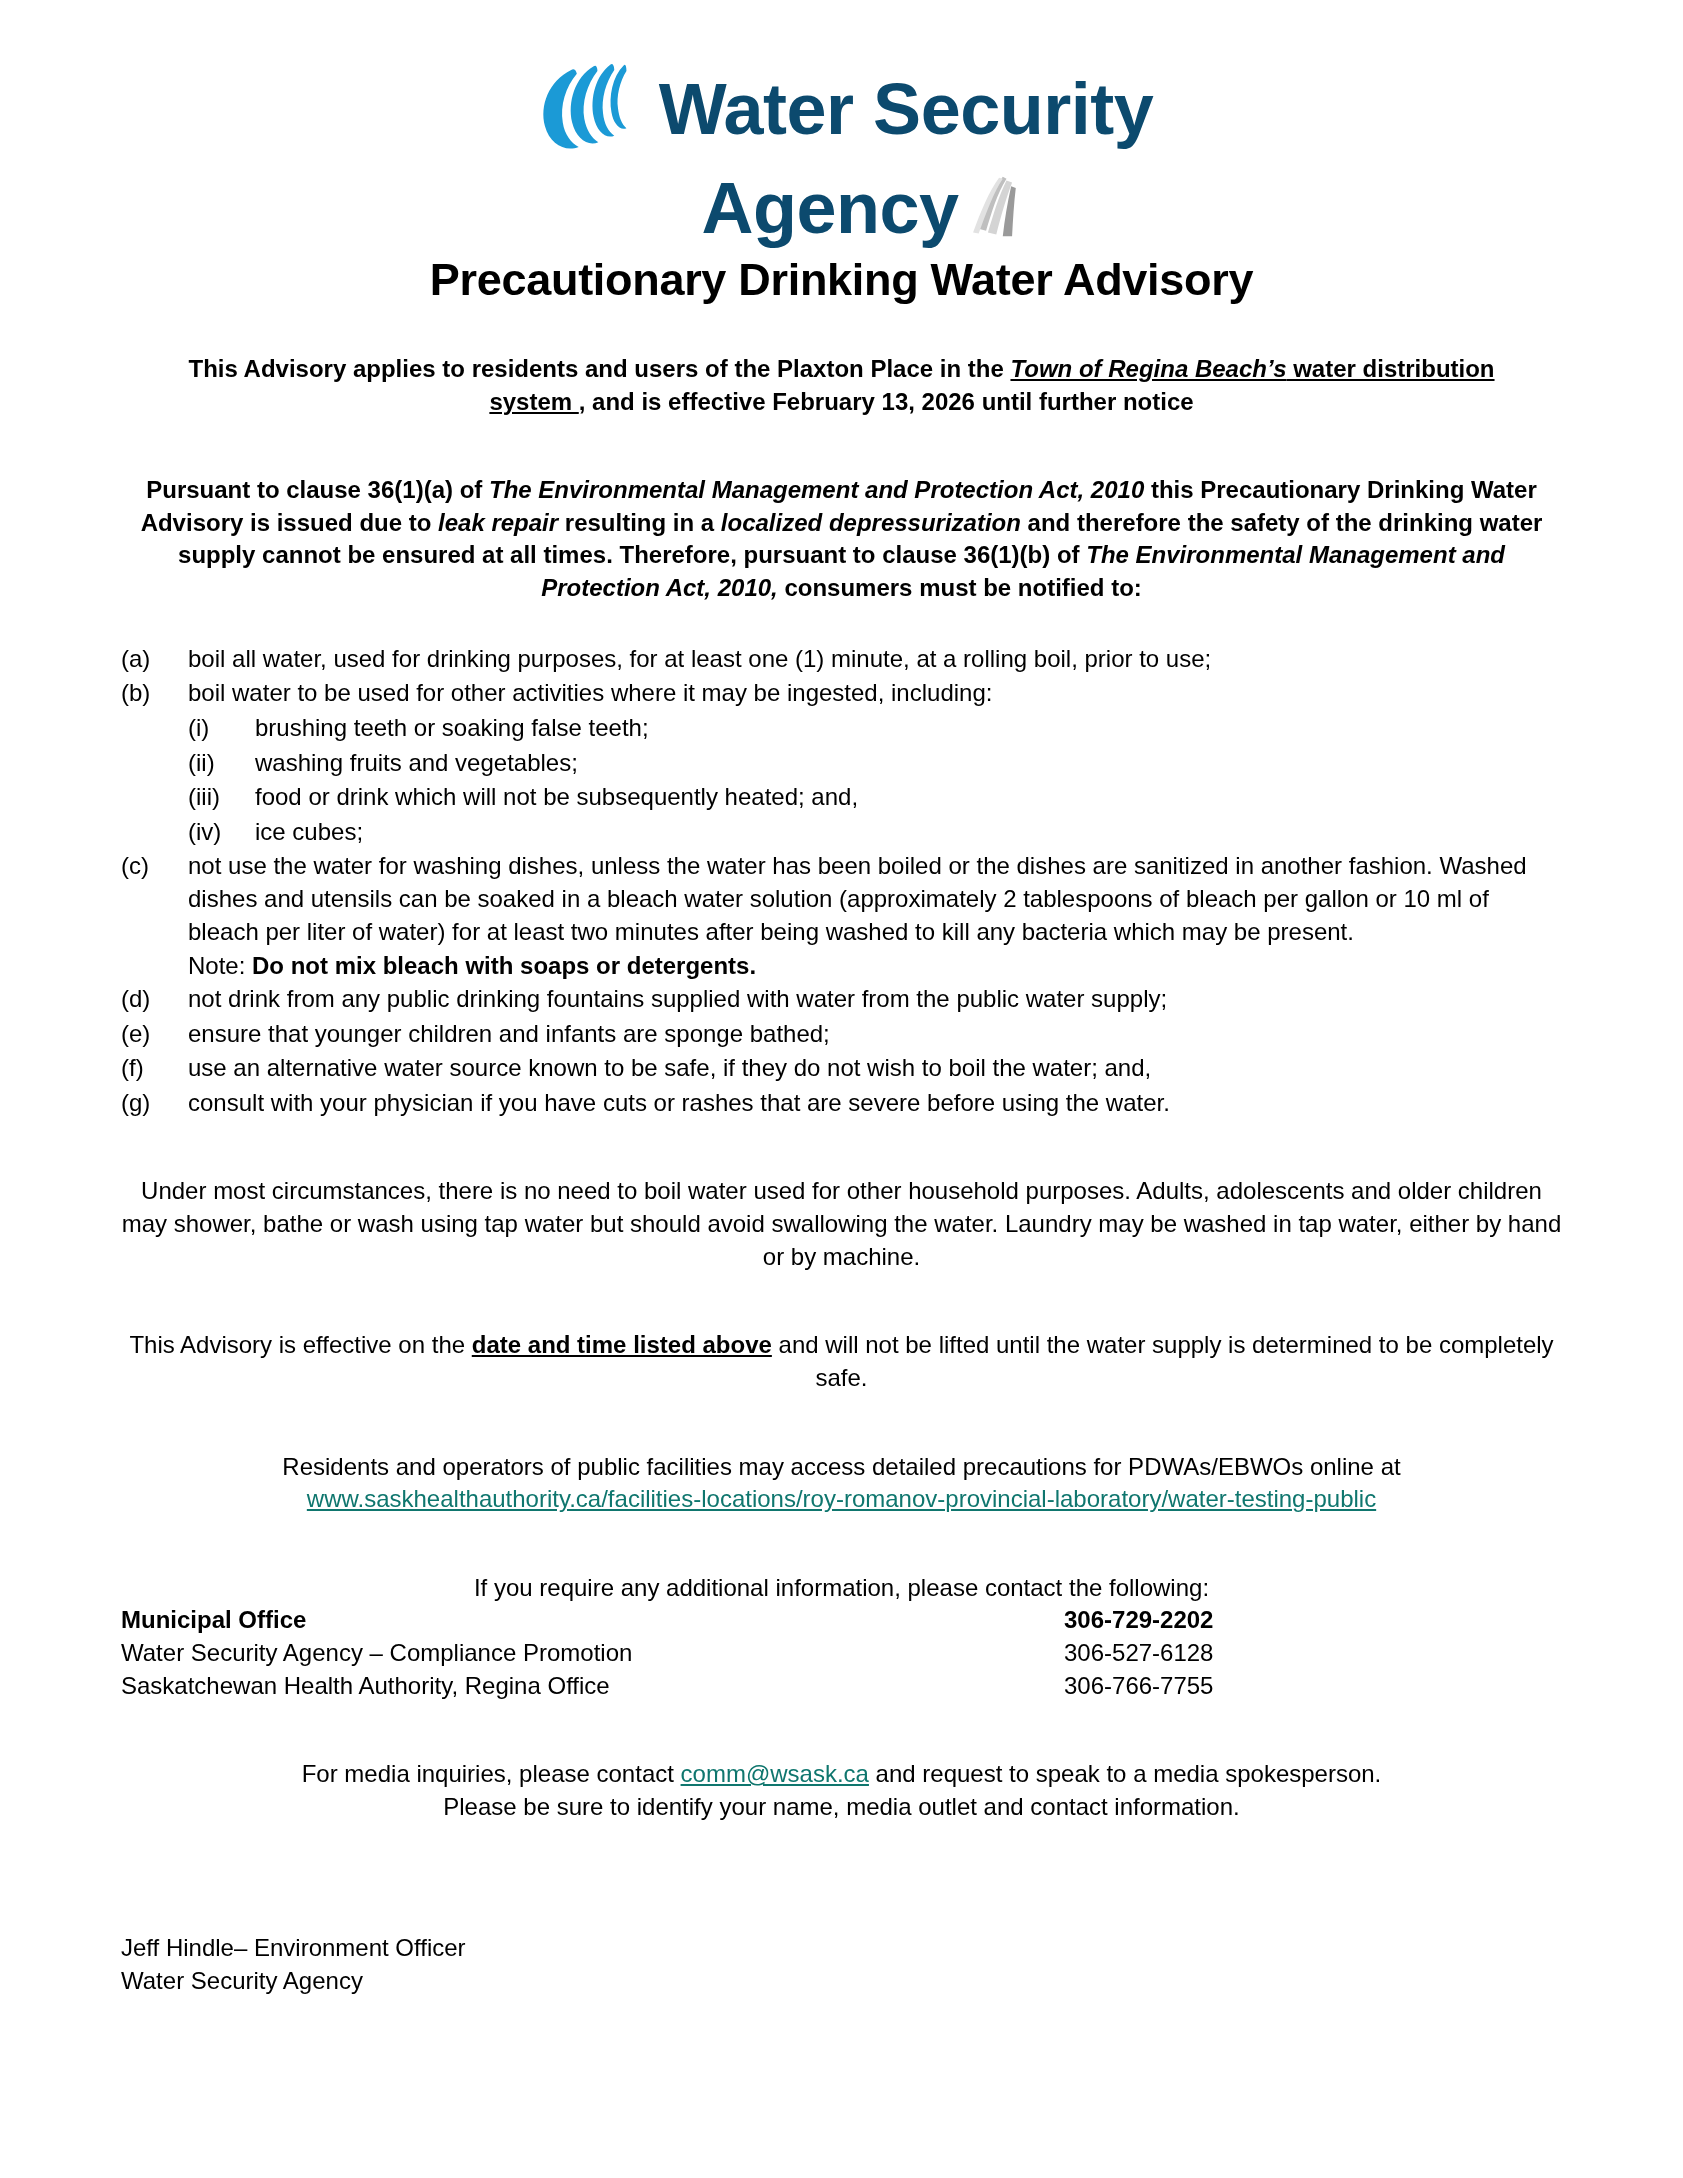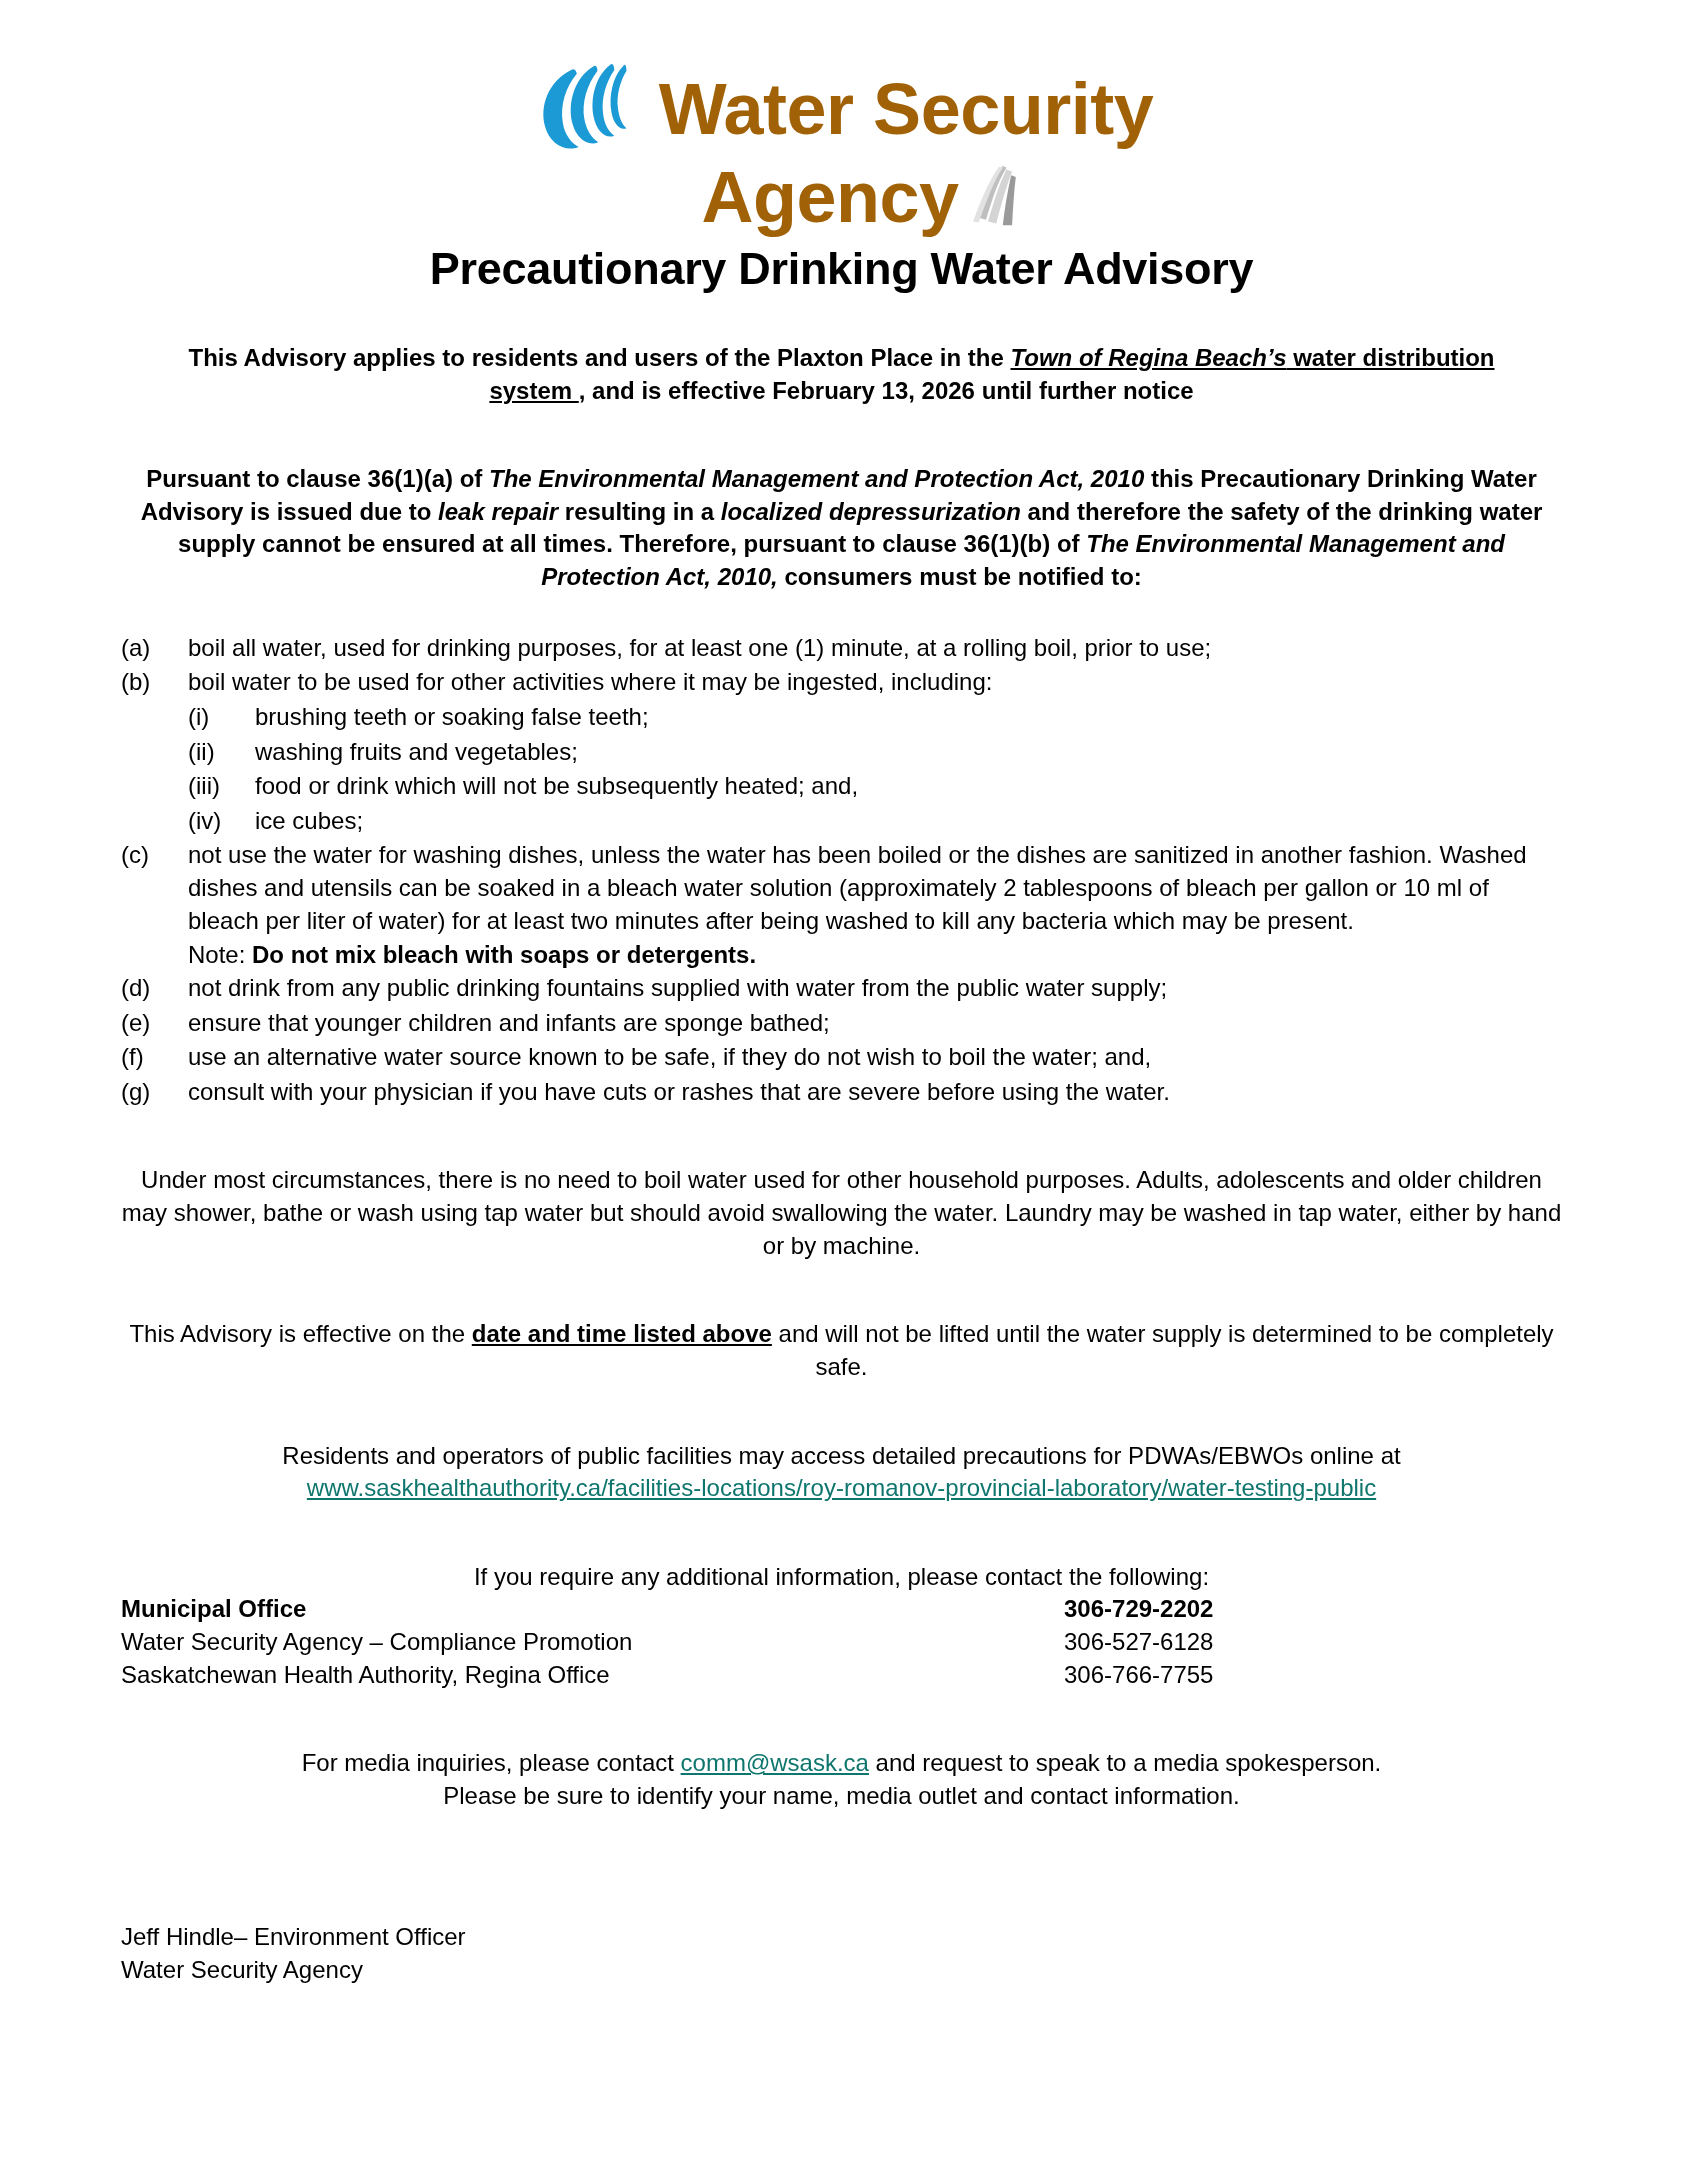--- a/index.html
+++ b/index.html
@@ -38,29 +38,29 @@
     width: 103px;
     height: 103px;
     flex: 0 0 auto;
     display: block;
   }
   .logo-word {
     font-size: 72px;
     font-weight: bold;
     letter-spacing: -0.5px;
     line-height: 1.0;
-    color: #a16207;
+    color: #0c4a6e;
     white-space: nowrap;
   }
   .logo-row2 {
     display: flex;
     align-items: flex-end;
     justify-content: center;
     gap: 6px;
-    margin-top: 1px;
+    margin-top: 12px;
     padding-left: 40px;
   }
   .logo-feather {
     width: 57px;
     height: 65px;
     flex: 0 0 auto;
     display: block;
     margin-bottom: 4px;
   }
 

